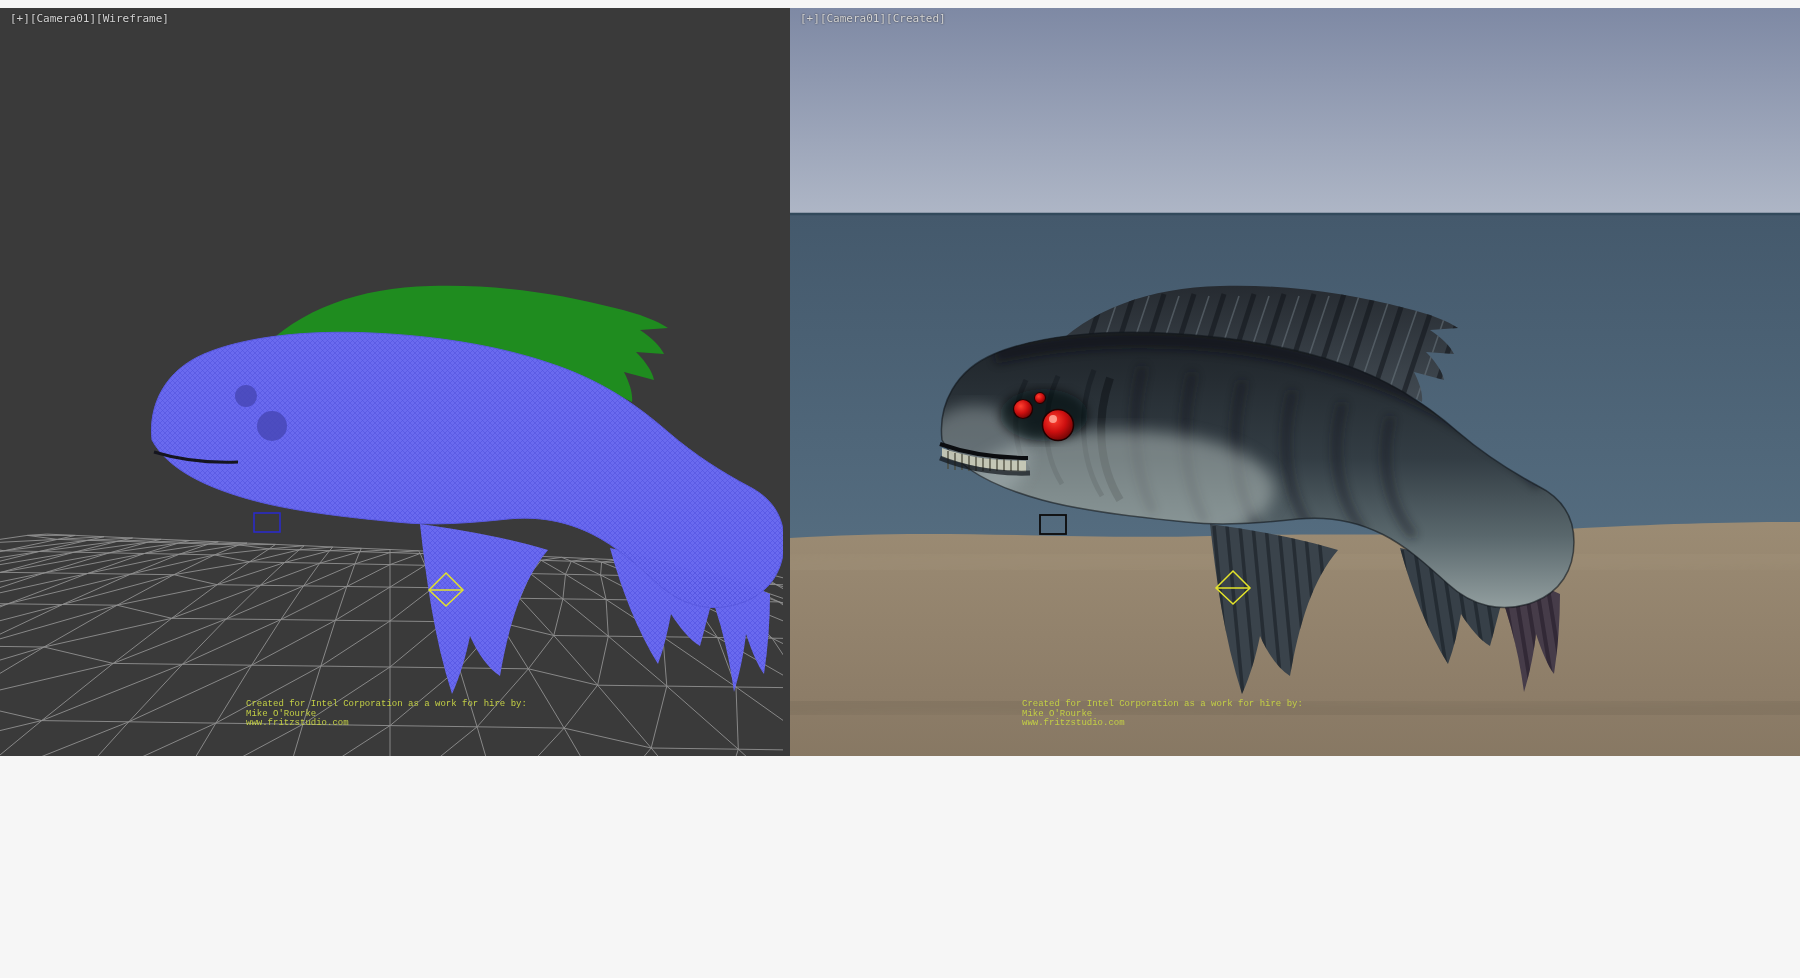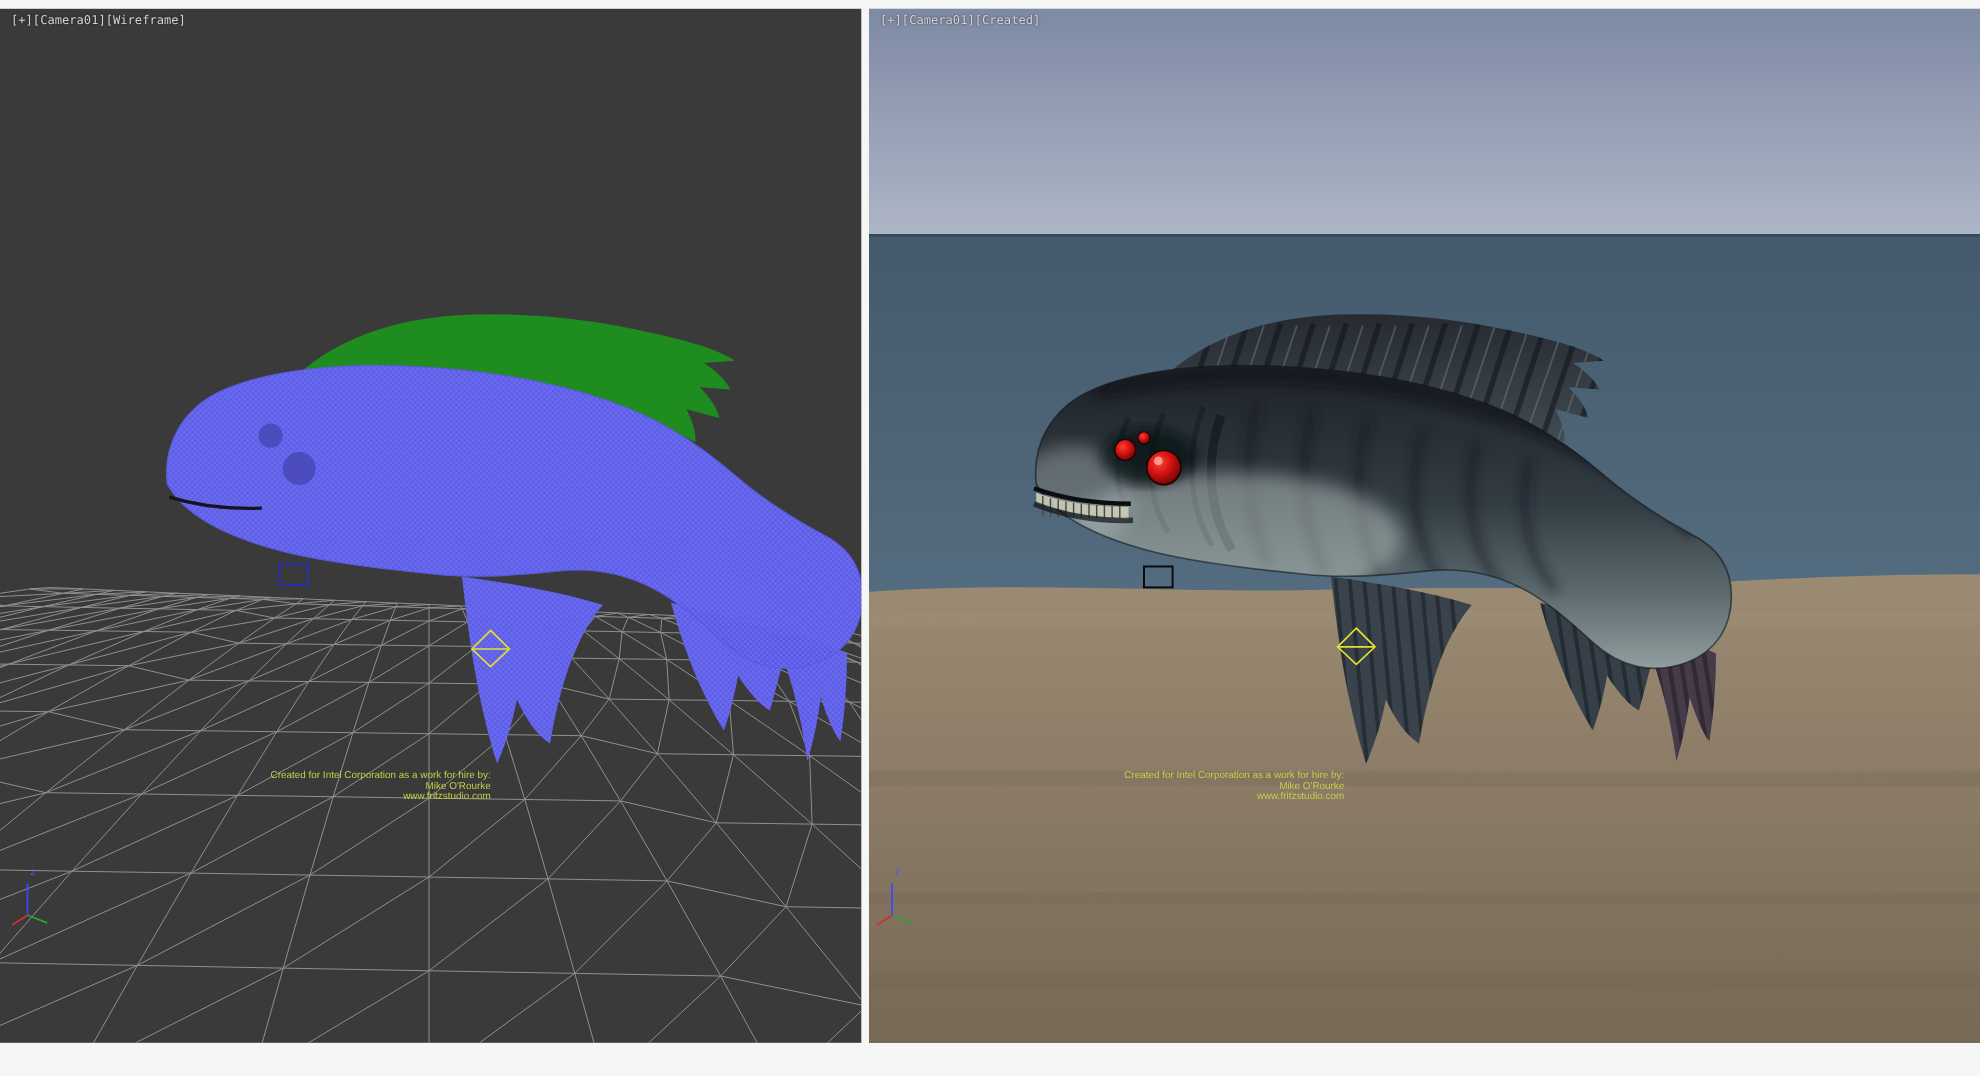--- a/index.html
+++ b/index.html
@@ -1,27 +1,27 @@
 <!DOCTYPE html>
 <html><head>
 <meta charset="utf-8">
 <style>
   html,body{margin:0;padding:0;background:#ffffff;}
   .stage{position:relative;width:1800px;height:978px;background:#f6f6f6;overflow:hidden;
          font-family:"Liberation Sans",sans-serif;}
-  .viewport{position:absolute;top:8px;height:940px;overflow:hidden;}
+  .viewport{position:absolute;top:8px;height:748px;overflow:hidden;padding-left:38px;}
   #vp-left{left:0;width:783px;background:#3a3a3a;}
   #vp-right{left:790px;width:1010px;background:#4e6376;}
   .scene{position:absolute;left:0;top:0;display:block;}
   .vp-label{position:absolute;left:10px;top:4px;z-index:6;
             font-family:"DejaVu Sans Mono",monospace;font-size:11px;color:#d4d4d4;
             text-shadow:0 0 2px rgba(0,0,0,.7);letter-spacing:0;}
   .vp-label span{cursor:pointer;}
   .annotation{position:absolute;z-index:5;font-size:9px;line-height:9.5px;color:#c3cf45;
-              font-family:Liberation Sans, sans-serif;white-space:nowrap;text-align:right;}
+              font-family:Liberation Mono, monospace;white-space:nowrap;}
   .axis-z-label{position:absolute;z-index:5;font-size:9px;color:#4858ff;
                 font-family:"DejaVu Sans Mono",monospace;}
   .defs-svg{position:absolute;width:0;height:0;overflow:hidden;}
 </style>
 </head>
 <body>
 
 <svg class="defs-svg" aria-hidden="true">
   <defs>
     <linearGradient id="skyGrad" x1="0" y1="0" x2="0" y2="1">

